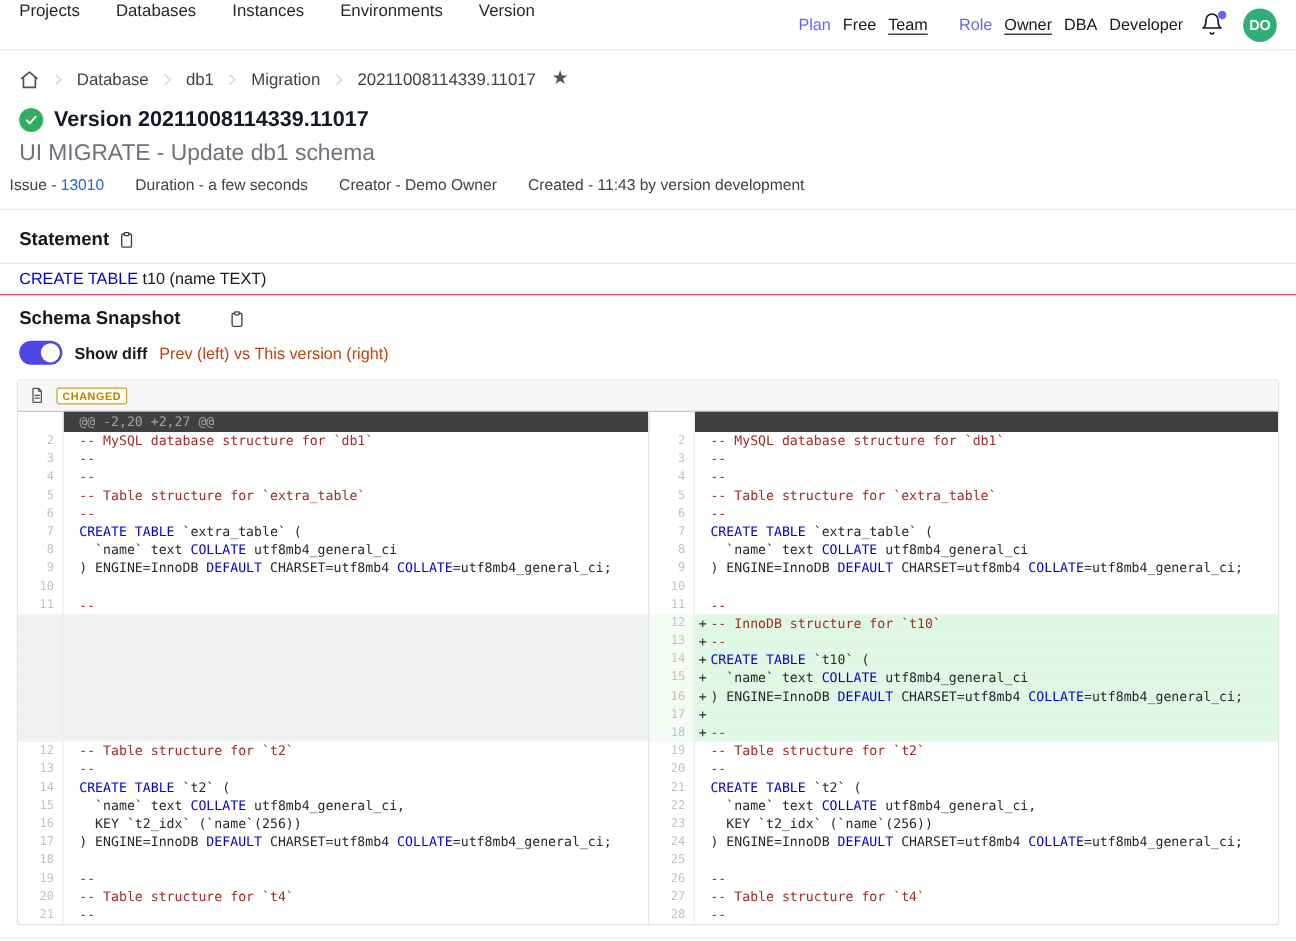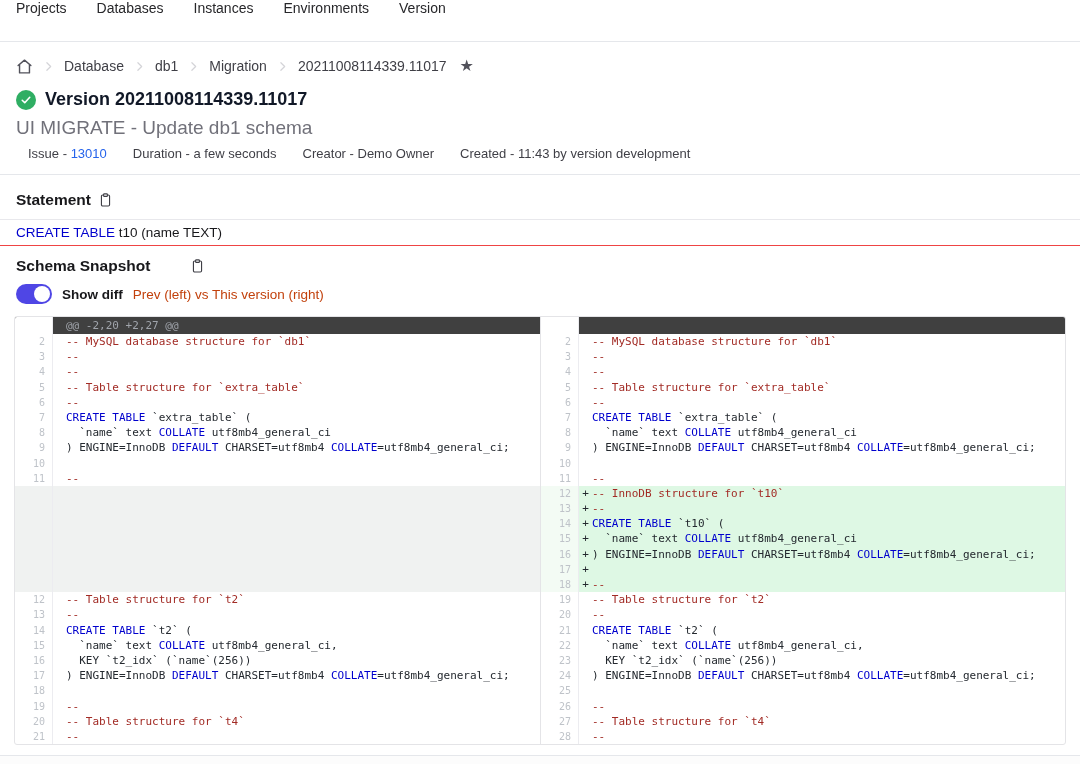--- a/index.html
+++ b/index.html
@@ -28,21 +28,21 @@
   .crumb { cursor:pointer; }
   .crumb-sep { color:#d4d4d8; display:flex; align-items:center; }
   .star { font-size:16px; color:#52525b; margin-left:4px; cursor:pointer; line-height:1; }
 
   
   .version-row { display:flex; align-items:center; gap:9px; padding:0 16px; margin-top:12px; }
   .check-circle { width:20px; height:20px; border-radius:50%; background:#2fae63;
     display:flex; align-items:center; justify-content:center; flex:none; }
   .page-title { font-size:18px; font-weight:700; color:#111827; }
   .subtitle { padding:0 16px; margin-top:7px; font-size:19px; color:#71717a; }
-  .meta-row { padding:0 28px; margin-top:7px; font-size:13px; color:#3f3f46;
+  .meta-row { padding:0 8px; margin-top:7px; font-size:13px; color:#3f3f46;
     display:flex; gap:26px; }
   .meta-row .link { color:#2563eb; cursor:pointer; }
 
   .divider { border-top:1px solid #e5e7eb; margin-top:13px; }
 
   
   .section-label { display:flex; align-items:center; gap:7px; padding:0 16px; }
   .section-label .lbl { font-size:15.5px; font-weight:600; color:#18181b; }
   .copy-btn { cursor:pointer; display:flex; align-items:center; }
   .stmt-label { margin-top:16px; }
@@ -91,20 +91,38 @@
 <body>
 
 <div class="topnav">
   <div class="nav-left">
       <span class="nav-item">Projects</span>
       <span class="nav-item">Databases</span>
       <span class="nav-item">Instances</span>
       <span class="nav-item">Environments</span>
       <span class="nav-item">Version</span>
     </div>
+  <div class="nav-right">
+    <span class="indigo">Plan</span>
+    <span>Free</span>
+    <span class="und">Team</span>
+    <span class="grp-gap"></span>
+    <span class="indigo">Role</span>
+    <span class="und">Owner</span>
+    <span>DBA</span>
+    <span>Developer</span>
+    <span class="bell-wrap">
+      <svg width="20" height="20" viewBox="0 0 24 24" fill="none" stroke="#18181b" stroke-width="1.7" stroke-linecap="round" stroke-linejoin="round">
+          <path d="M18 8a6 6 0 0 0-12 0c0 7-3 8-3 8h18s-3-1-3-8"></path>
+          <path d="M10.3 21a2 2 0 0 0 3.4 0"></path>
+        </svg>
+      <span class="bell-dot"></span>
+    </span>
+    <span class="avatar">DO</span>
+  </div>
 </div>
 
 <div class="breadcrumb">
   <svg width="17" height="17" viewBox="0 0 24 24" fill="none" stroke="#52525b" stroke-width="2" stroke-linecap="round" stroke-linejoin="round">
       <path d="M3 10.5 12 3l9 7.5"></path>
       <path d="M5 9.5V21h14V9.5"></path>
     </svg>
   <span style="display:flex;align-items:center;gap:9px;">
       <span class="crumb-sep">
         <svg width="13" height="13" viewBox="0 0 24 24" fill="none" stroke="#d4d4d8" stroke-width="2.2" stroke-linecap="round" stroke-linejoin="round">
@@ -174,20 +192,28 @@
 </div>
 <div class="toggle-row">
   <span class="toggle">
       <span class="knob"></span>
     </span>
   <span class="toggle-label">Show diff</span>
   <span class="toggle-hint">Prev (left) vs This version (right)</span>
 </div>
 
 <div class="diff-panel">
+  <div class="diff-header">
+    <svg width="14" height="15" viewBox="0 0 24 24" fill="none" stroke="#52525b" stroke-width="1.8" stroke-linejoin="round">
+        <path d="M14 2H7a1 1 0 0 0-1 1v18a1 1 0 0 0 1 1h10a1 1 0 0 0 1-1V6z"></path>
+        <path d="M14 2v4h4"></path>
+        <path d="M9 12h6M9 16h6" stroke-linecap="round"></path>
+      </svg>
+    <span class="badge">CHANGED</span>
+  </div>
   <div class="diff-body">
     <div class="pane left">
         <div class="drow hunk">
           <span class="gut"></span>
           <span class="sgn"></span>
           <span class="code">@@ -2,20 +2,27 @@</span>
         </div>
         <div class="drow">
           <span class="gut">2</span>
           <span class="sgn"></span>

